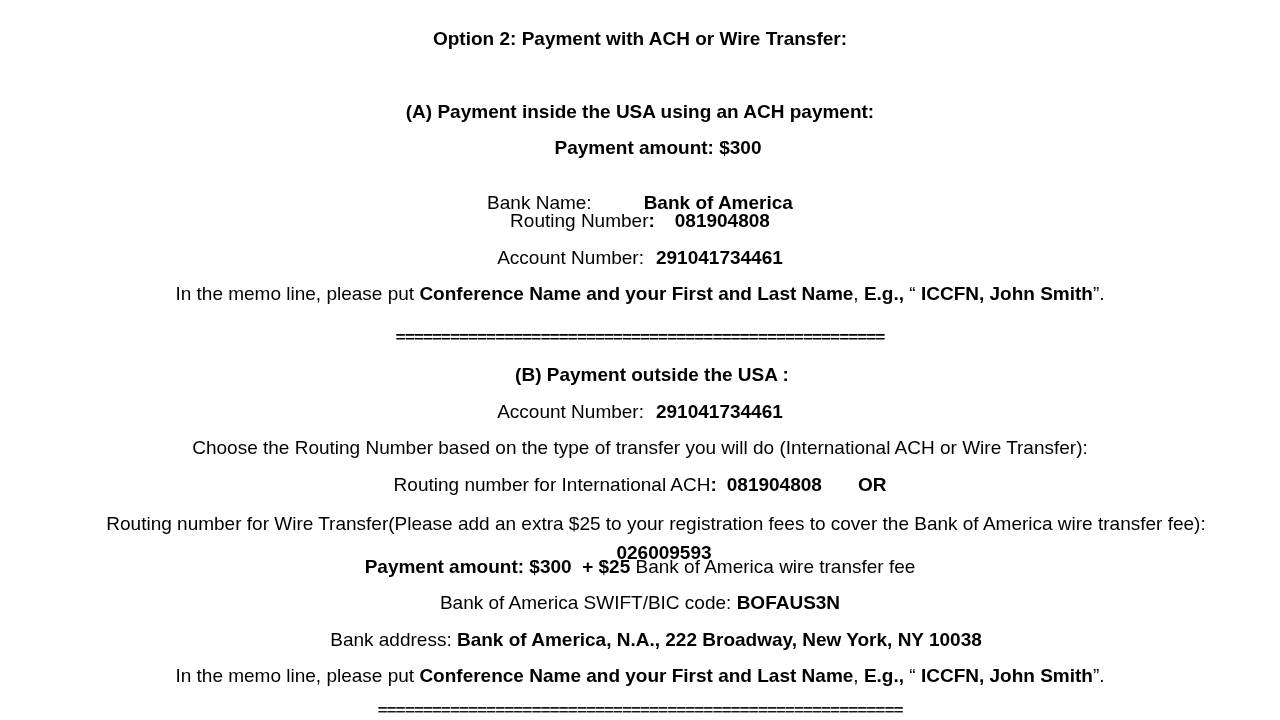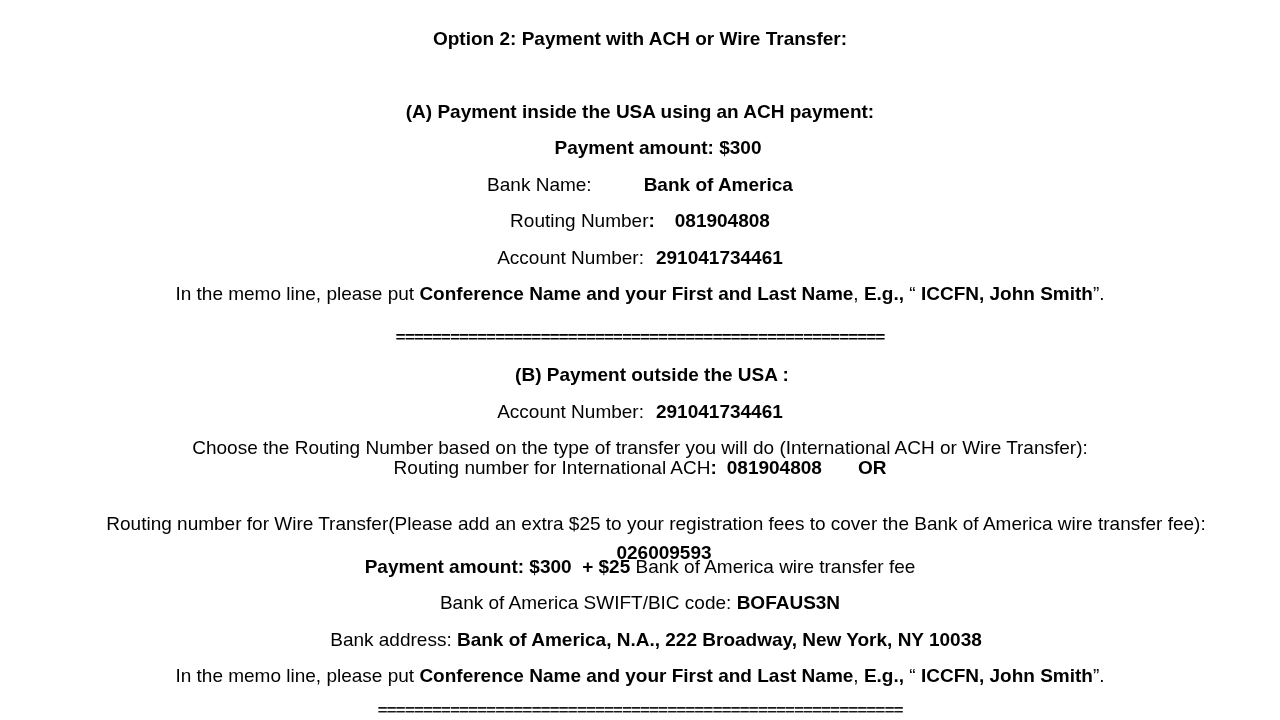--- a/index.html
+++ b/index.html
@@ -48,21 +48,21 @@
   </style>
 </head>
 <body>
 
 <div class="line b" style="top:27px;text-align:center;">Option 2: Payment with ACH or Wire Transfer:</div>
 
 <div class="line b" style="top:100px;text-align:center;">(A) Payment inside the USA using an ACH payment:</div>
 
 <div class="line b" style="top:136px;margin-left:18px;">Payment amount: $300</div>
 
-<div class="line" style="top:173px;text-align:center;">
+<div class="line" style="top:191px;text-align:center;">
   <span>Bank Name:</span><span class="gap-wide"></span><span class="b">Bank of America</span>
 </div>
 
 <div class="line" style="top:209px;">
   <span>Routing Number</span><span class="b">:</span><span class="gap-mid" style="width:20px;"></span><span class="b">081904808</span>
 </div>
 
 <div class="line" style="top:246px;">
   <span>Account Number:</span><span class="gap-mid"></span><span class="b">291041734461</span>
 </div>
@@ -74,21 +74,21 @@
 <div class="line sep" style="top:329px;">======================================================</div>
 
 <div class="line b" style="top:363px;margin-left:12px;">(B) Payment outside the USA :</div>
 
 <div class="line" style="top:400px;">
   <span>Account Number:</span><span class="gap-mid"></span><span class="b">291041734461</span>
 </div>
 
 <div class="line" style="top:436px;">Choose the Routing Number based on the type of transfer you will do (International ACH or Wire Transfer):</div>
 
-<div class="line" style="top:456px;">
+<div class="line" style="top:473px;">
   <span>Routing number for International ACH</span><span class="b">:</span><span class="gap-mid" style="width:10px;"></span><span class="b">081904808</span><span class="gap-or"></span><span class="b">OR</span>
 </div>
 
 <div class="wrap" style="top:509px;">
   <span>Routing number for Wire Transfer(Please add an extra $25 to your registration fees to cover the Bank of America wire transfer fee):</span><span class="gap-mid" style="width:16px;"></span><span class="b">026009593</span>
 </div>
 
 <div class="line" style="top:555px;">
   <span class="b" style="white-space:pre;">Payment amount: $300  + $25</span><span> Bank of America wire transfer fee</span>
 </div>

